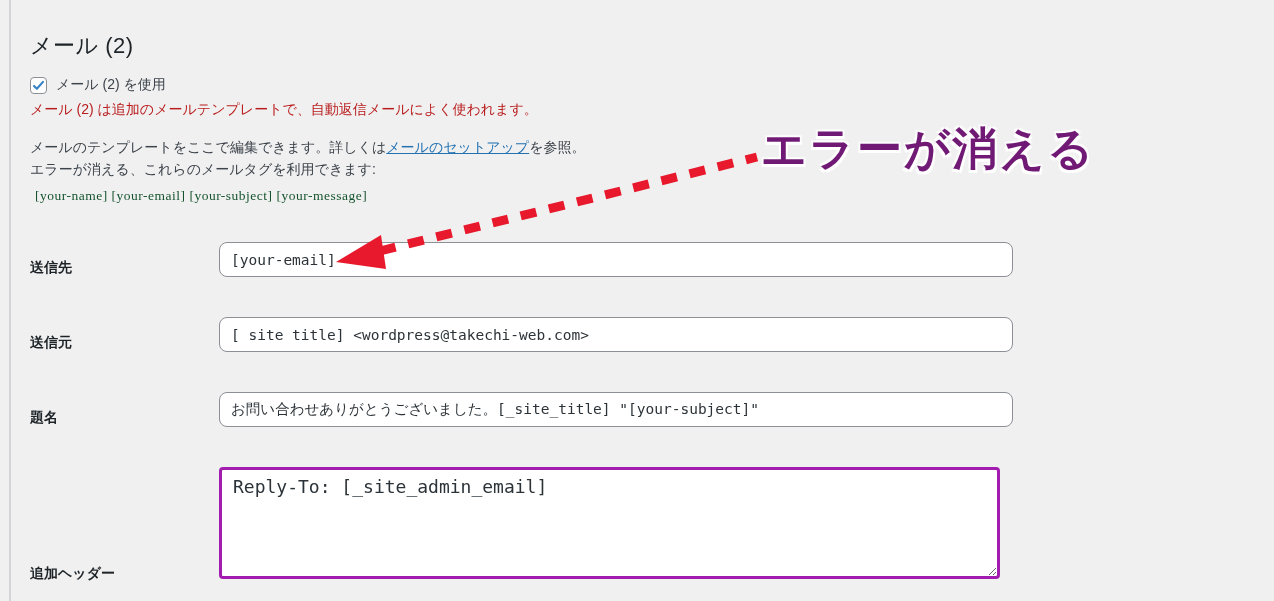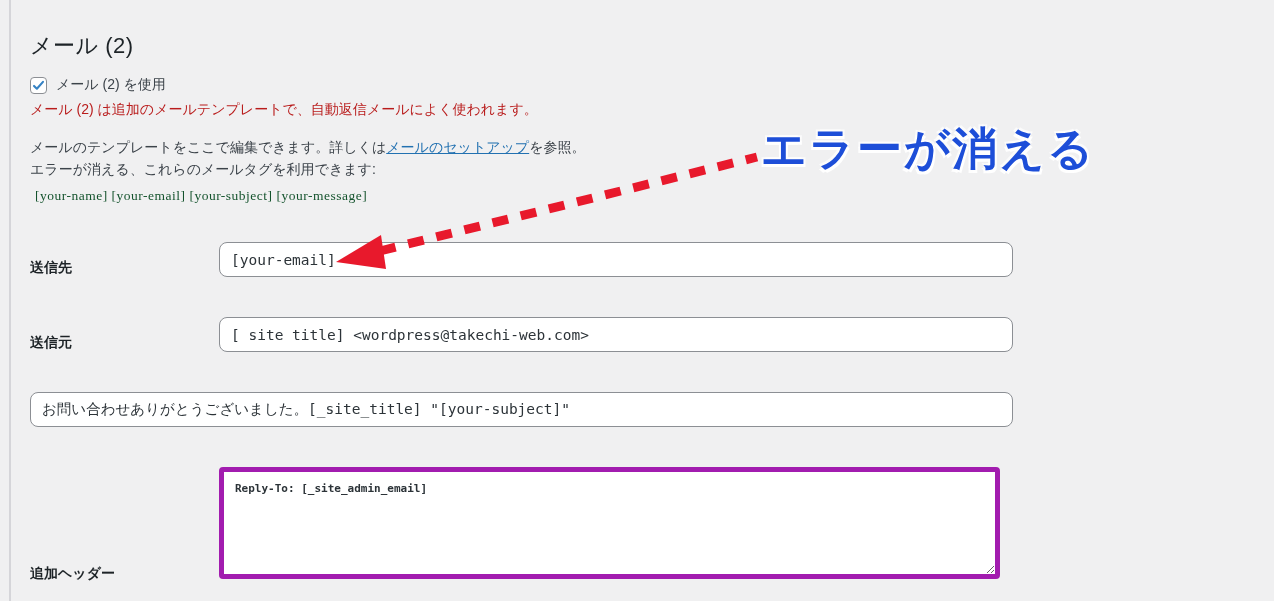--- a/index.html
+++ b/index.html
@@ -54,31 +54,31 @@
     width: 100%; height: 35px;
     border: 1px solid #8c8f94; border-radius: 8px; background: #fff;
     padding: 0 11px;
     font-family: "DejaVu Sans Mono", "Liberation Mono", monospace;
     font-size: 14.5px; color: #2c3338;
     outline: none;
   }
   .row-control.textarea-control { margin-right: 34px; }
   textarea.area-field {
     width: 100%; height: 112px;
-    border: 5px solid #a21caf; border-radius: 4px; background: #fff;
+    border: 3px solid #a21caf; border-radius: 4px; background: #fff;
     padding: 7px 11px;
     font-family: "DejaVu Sans Mono", "Liberation Mono", monospace;
-    font-size: 11px; line-height: 20px; color: #2c3338;
-    resize: vertical; outline: none; font-weight: bold;
+    font-size: 18px; line-height: 20px; color: #2c3338;
+    resize: vertical; outline: none;
   }
 
   .annotation-text {
     position: absolute; left: 761px; top: 119px;
     font-size: 45px; font-weight: 900; letter-spacing: 2px;
-    color: #1d4ed8;
+    color: #701a75;
     text-shadow: 2px 3px 0 rgba(255,255,255,0.95), -2px 3px 0 rgba(255,255,255,0.9),
                  2px -2px 0 rgba(255,255,255,0.7), -2px -2px 0 rgba(255,255,255,0.7);
     white-space: nowrap;
     z-index: 5;
   }
   .arrow-overlay {
     position: absolute; left: 0; top: 0; width: 1274px; height: 601px;
     pointer-events: none; z-index: 4;
   }
 </style>
@@ -118,20 +118,21 @@
       </div>
 
       <div class="row">
         <div class="row-label">送信元</div>
         <div class="row-control">
           <input class="text-field" type="text" value="[_site_title] &lt;wordpress@takechi-web.com&gt;" style="">
         </div>
       </div>
 
       <div class="row">
+        <div class="row-label">題名</div>
         <div class="row-control">
           <input class="text-field" type="text" value="お問い合わせありがとうございました。[_site_title] &quot;[your-subject]&quot;" style="">
         </div>
       </div>
 
       <div class="row">
         <div class="row-label">追加ヘッダー</div>
         <div class="row-control textarea-control">
           <textarea class="area-field" style="">Reply-To: [_site_admin_email]</textarea>
         </div>

